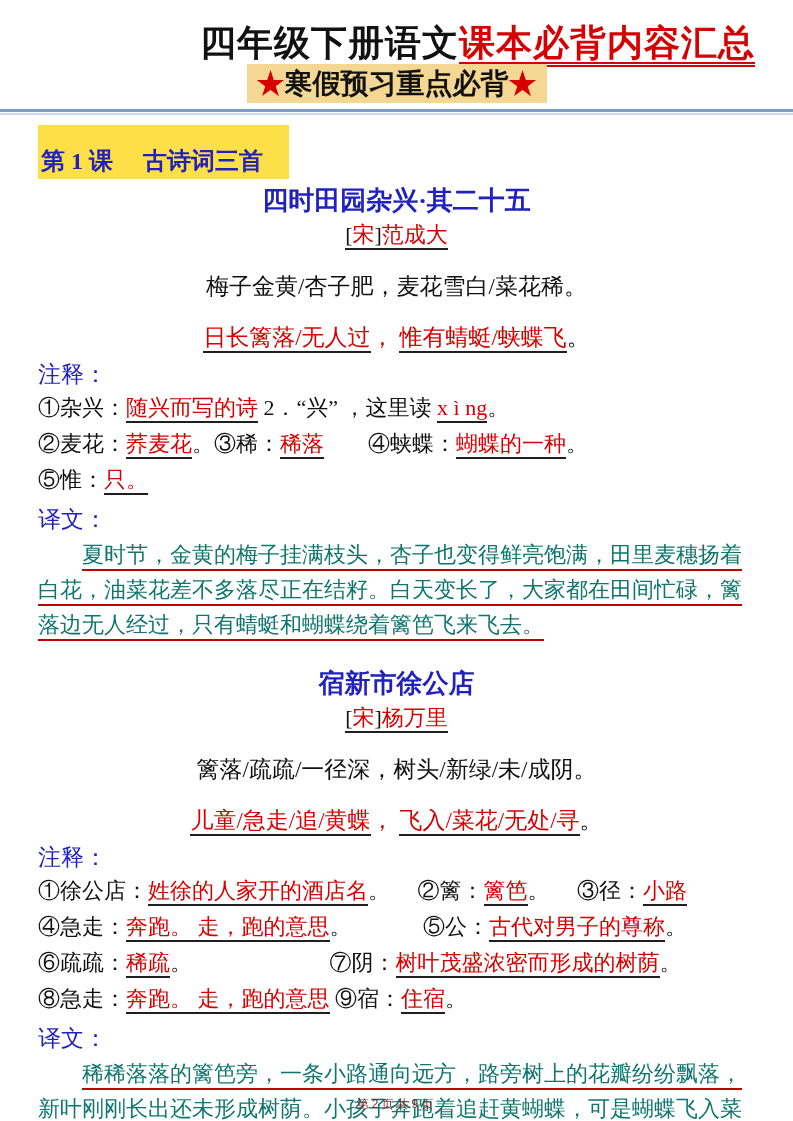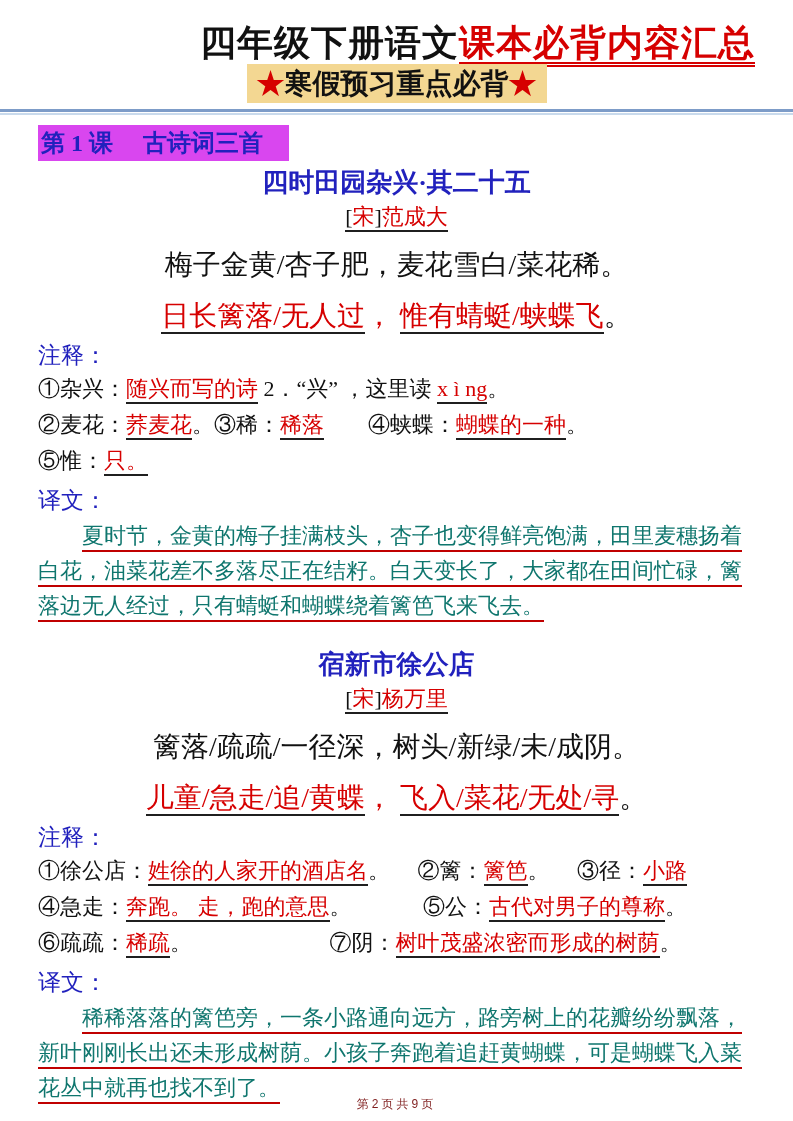--- a/index.html
+++ b/index.html
@@ -9,27 +9,27 @@
   
   .main-title{text-align:right;font-size:36px;font-weight:bold;line-height:1.18;letter-spacing:1px;}
   .title-red{color:#d60000;text-decoration:underline double #d60000;text-decoration-thickness:2px;text-underline-offset:7px;}
   .subtitle-row{text-align:center;}
   .subtitle-badge{display:inline-block;background:#f3d792;font-size:28px;font-weight:bold;padding:2px 10px;line-height:1.25;}
   .star{color:#d60000;font-weight:bold;}
   .divider{margin-top:6px;margin-left:-38px;margin-right:-38px;border-top:3px solid #7d9cc8;border-bottom:2px solid #c9daec;height:1px;}
 
   
   .lesson-header{margin-top:10px;}
-  .lesson-badge{display:inline-block;background:#d946ef;color:#2121bd;font-weight:bold;font-size:24px;padding:3px 26px 3px 3px;line-height:1.25;}
+  .lesson-badge{display:inline-block;background:#fde047;color:#2121bd;font-weight:bold;font-size:24px;padding:21px 26px 3px 3px;line-height:1.25;}
   .lesson-title-gap{margin-left:30px;}
 
   
   .poem-title{text-align:center;color:#2121bd;font-weight:bold;font-size:26px;margin-top:6px;line-height:1.25;}
   .poem-author{text-align:center;font-size:22px;margin-top:3px;line-height:1.3;}
-  .poem-line{text-align:center;font-size:28px;margin-top:15px;line-height:1.3;white-space:pre-wrap;}
+  .poem-line{text-align:center;font-size:23px;margin-top:22px;line-height:1.3;white-space:pre-wrap;}
   .seg-wrap{white-space:pre-wrap;}
 
   .sec-label{color:#2121bd;font-weight:normal;font-size:23px;margin-top:6px;line-height:1.35;}
   .note-line{font-size:22px;line-height:36px;white-space:pre-wrap;}
 
   .trans{font-size:22px;line-height:35px;margin-top:2px;color:#0f766e;text-indent:2em;text-decoration:underline;text-decoration-color:#c00000;text-decoration-thickness:1.5px;text-underline-offset:7px;}
 
   
   .seg-b{color:#111;}
   .seg-r{color:#d60000;}
@@ -72,20 +72,21 @@
 
   <div class="poem-title" style="margin-top:26px;">宿新市徐公店</div>
   <div class="poem-author"><span class="seg-wrap"><span class="seg-bu">[</span><span class="seg-ru">宋</span><span class="seg-bu">]</span><span class="seg-ru">杨万里</span></span></div>
   <div class="poem-line">篱落/疏疏/一径深，树头/新绿/未/成阴。</div>
   <div class="poem-line"><span class="seg-ru">儿童/急走/追/黄蝶</span><span class="seg-r">， </span><span class="seg-ru">飞入/菜花/无处/寻</span><span class="seg-b">。</span></div>
 
   <div class="sec-label">注释：</div>
   <div class="note-line"><span class="seg-b">①徐公店：</span><span class="seg-ru">姓徐的人家开的酒店名</span><span class="seg-b">。　 ②篱：</span><span class="seg-ru">篱笆</span><span class="seg-b">。　 ③径：</span><span class="seg-ru">小路</span></div>
   <div class="note-line"><span class="seg-b">④急走：</span><span class="seg-ru">奔跑。 走，跑的意思</span><span class="seg-b">。　　　 ⑤公：</span><span class="seg-ru">古代对男子的尊称</span><span class="seg-b">。</span></div>
   <div class="note-line"><span class="seg-b">⑥疏疏：</span><span class="seg-ru">稀疏</span><span class="seg-b">。　　　　　　 ⑦阴：</span><span class="seg-ru">树叶茂盛浓密而形成的树荫</span><span class="seg-b">。</span></div>
+  <div class="note-line"><span class="seg-b">⑧急走：</span><span class="seg-ru">奔跑。 走，跑的意思</span><span class="seg-b"> ⑨宿：</span><span class="seg-ru">住宿</span><span class="seg-b">。</span></div>
 
   <div class="sec-label">译文：</div>
   <div class="trans">稀稀落落的篱笆旁，一条小路通向远方，路旁树上的花瓣纷纷飘落，新叶刚刚长出还未形成树荫。小孩子奔跑着追赶黄蝴蝶，可是蝴蝶飞入菜花丛中就再也找不到了。</div>
 
   <div class="next-poem-title">清平乐·村居</div>
 
   <div class="page-footer">第2页共9页</div>
 
 </div>
 

